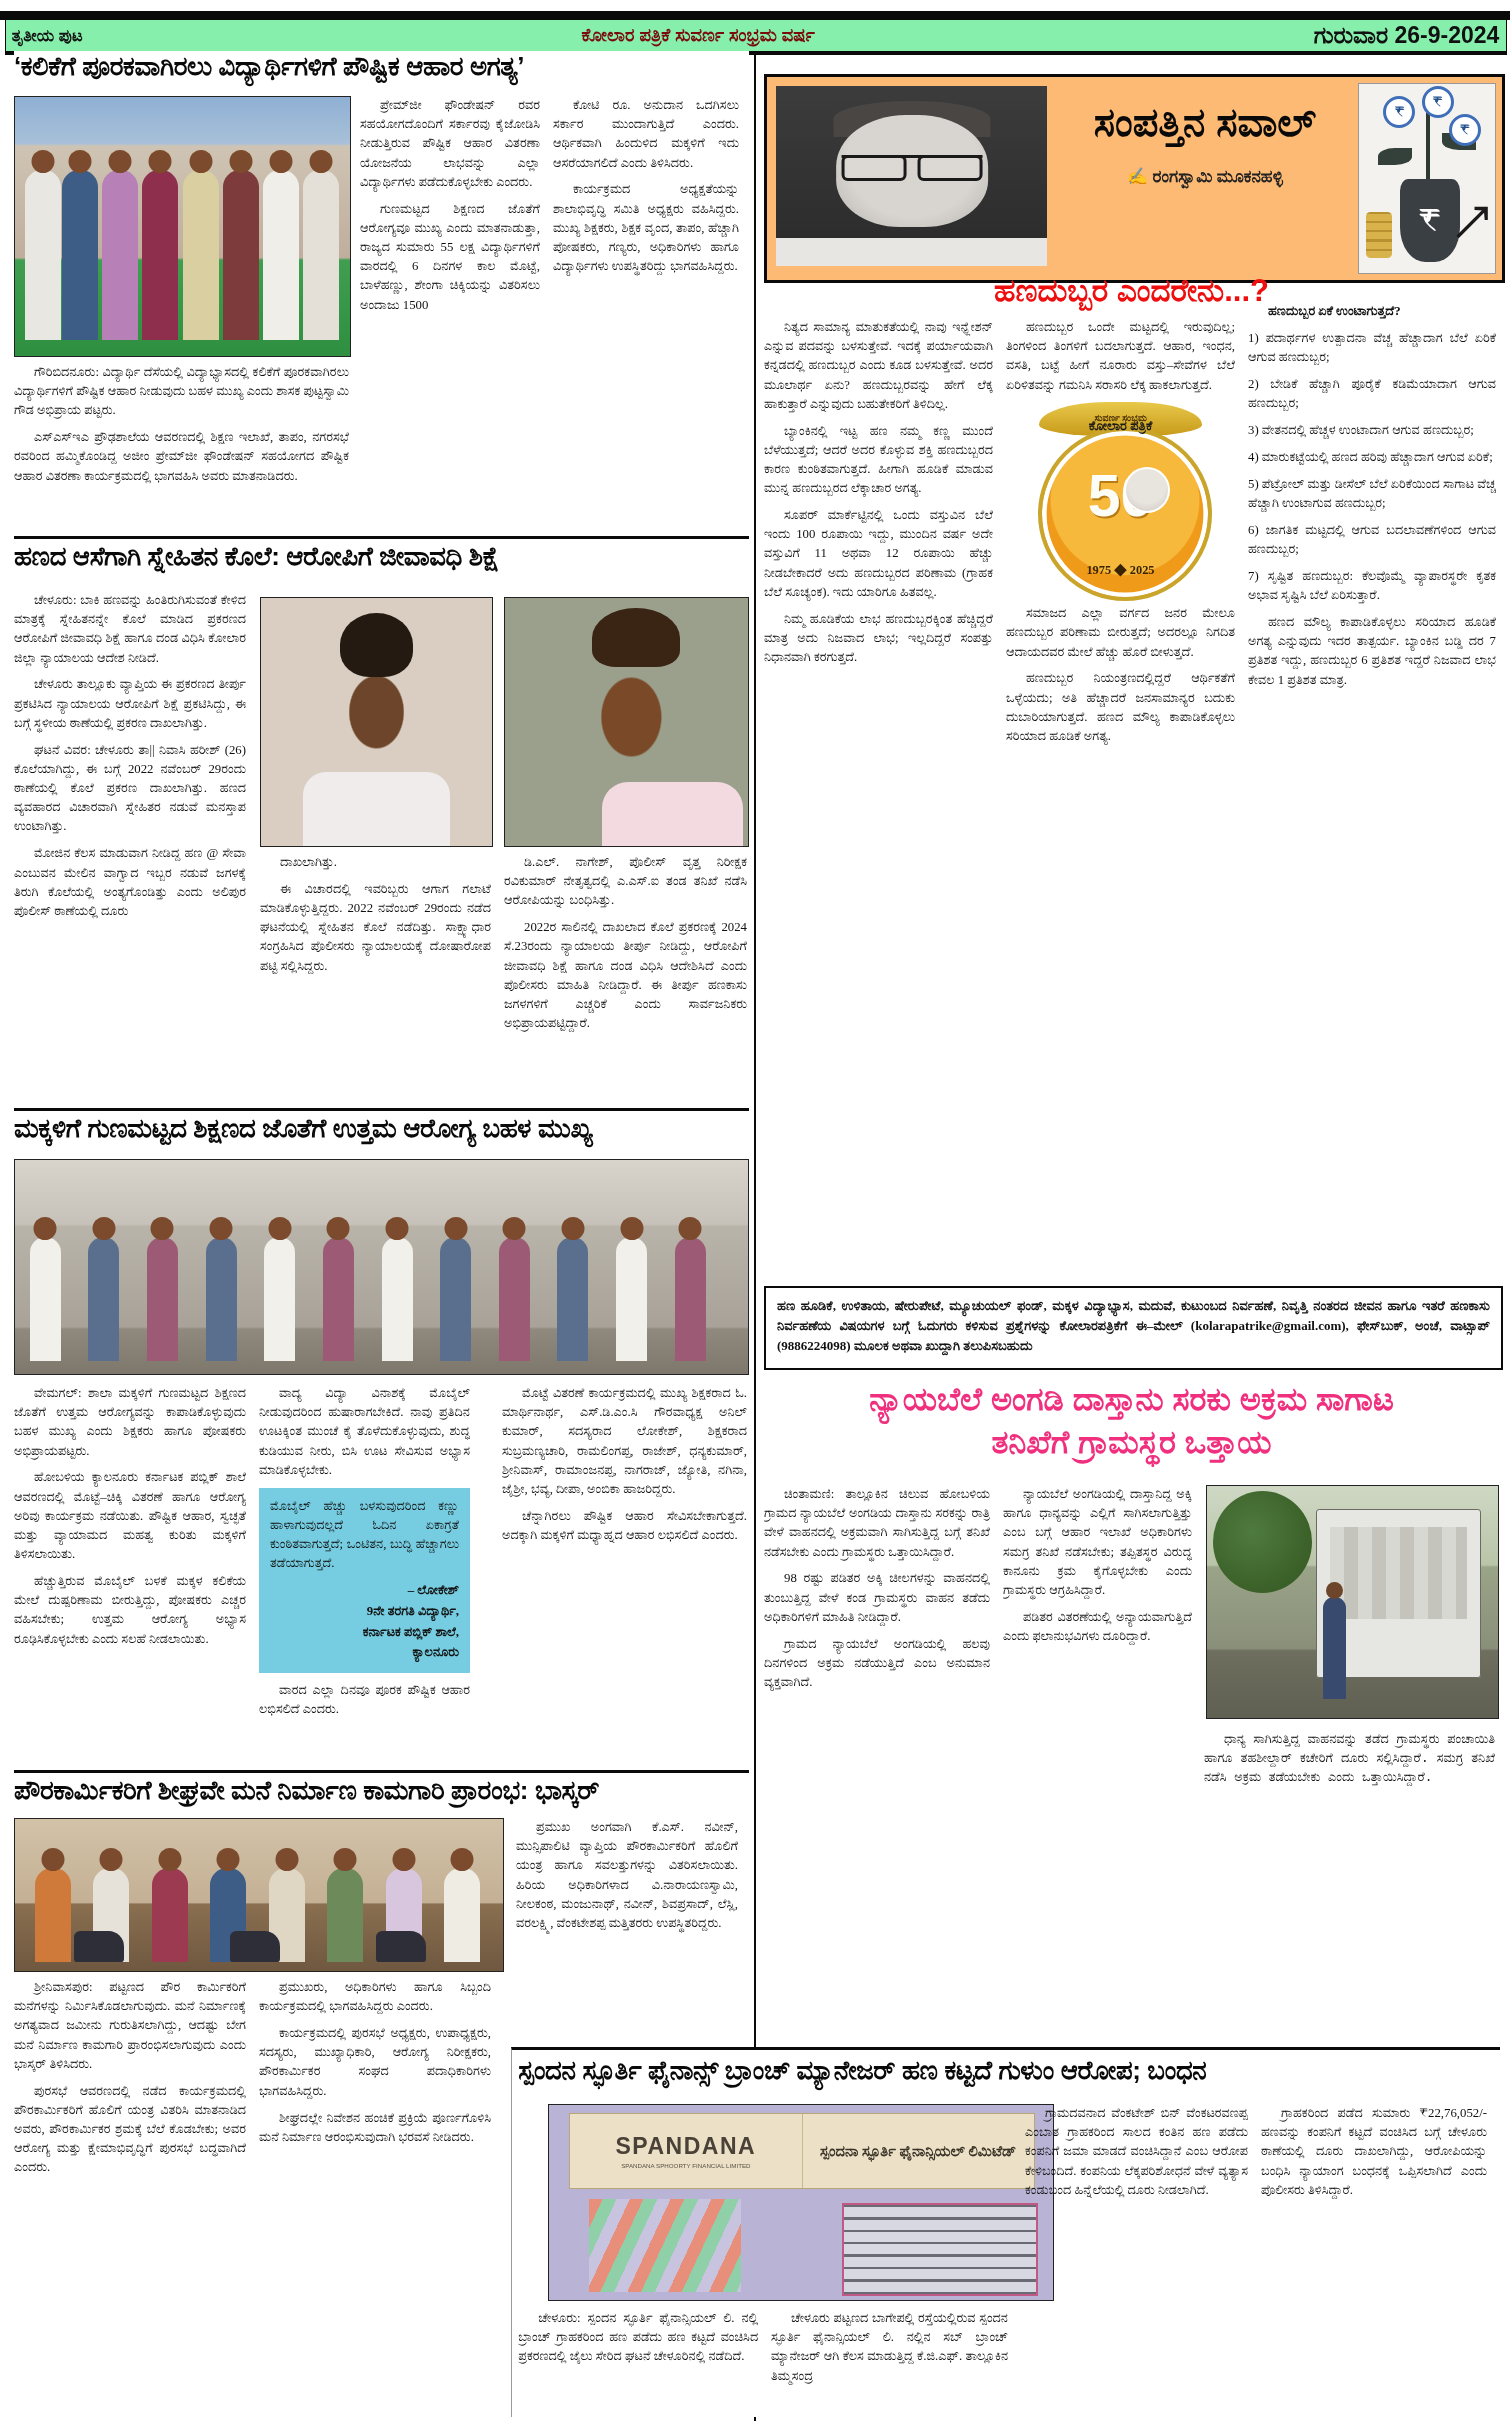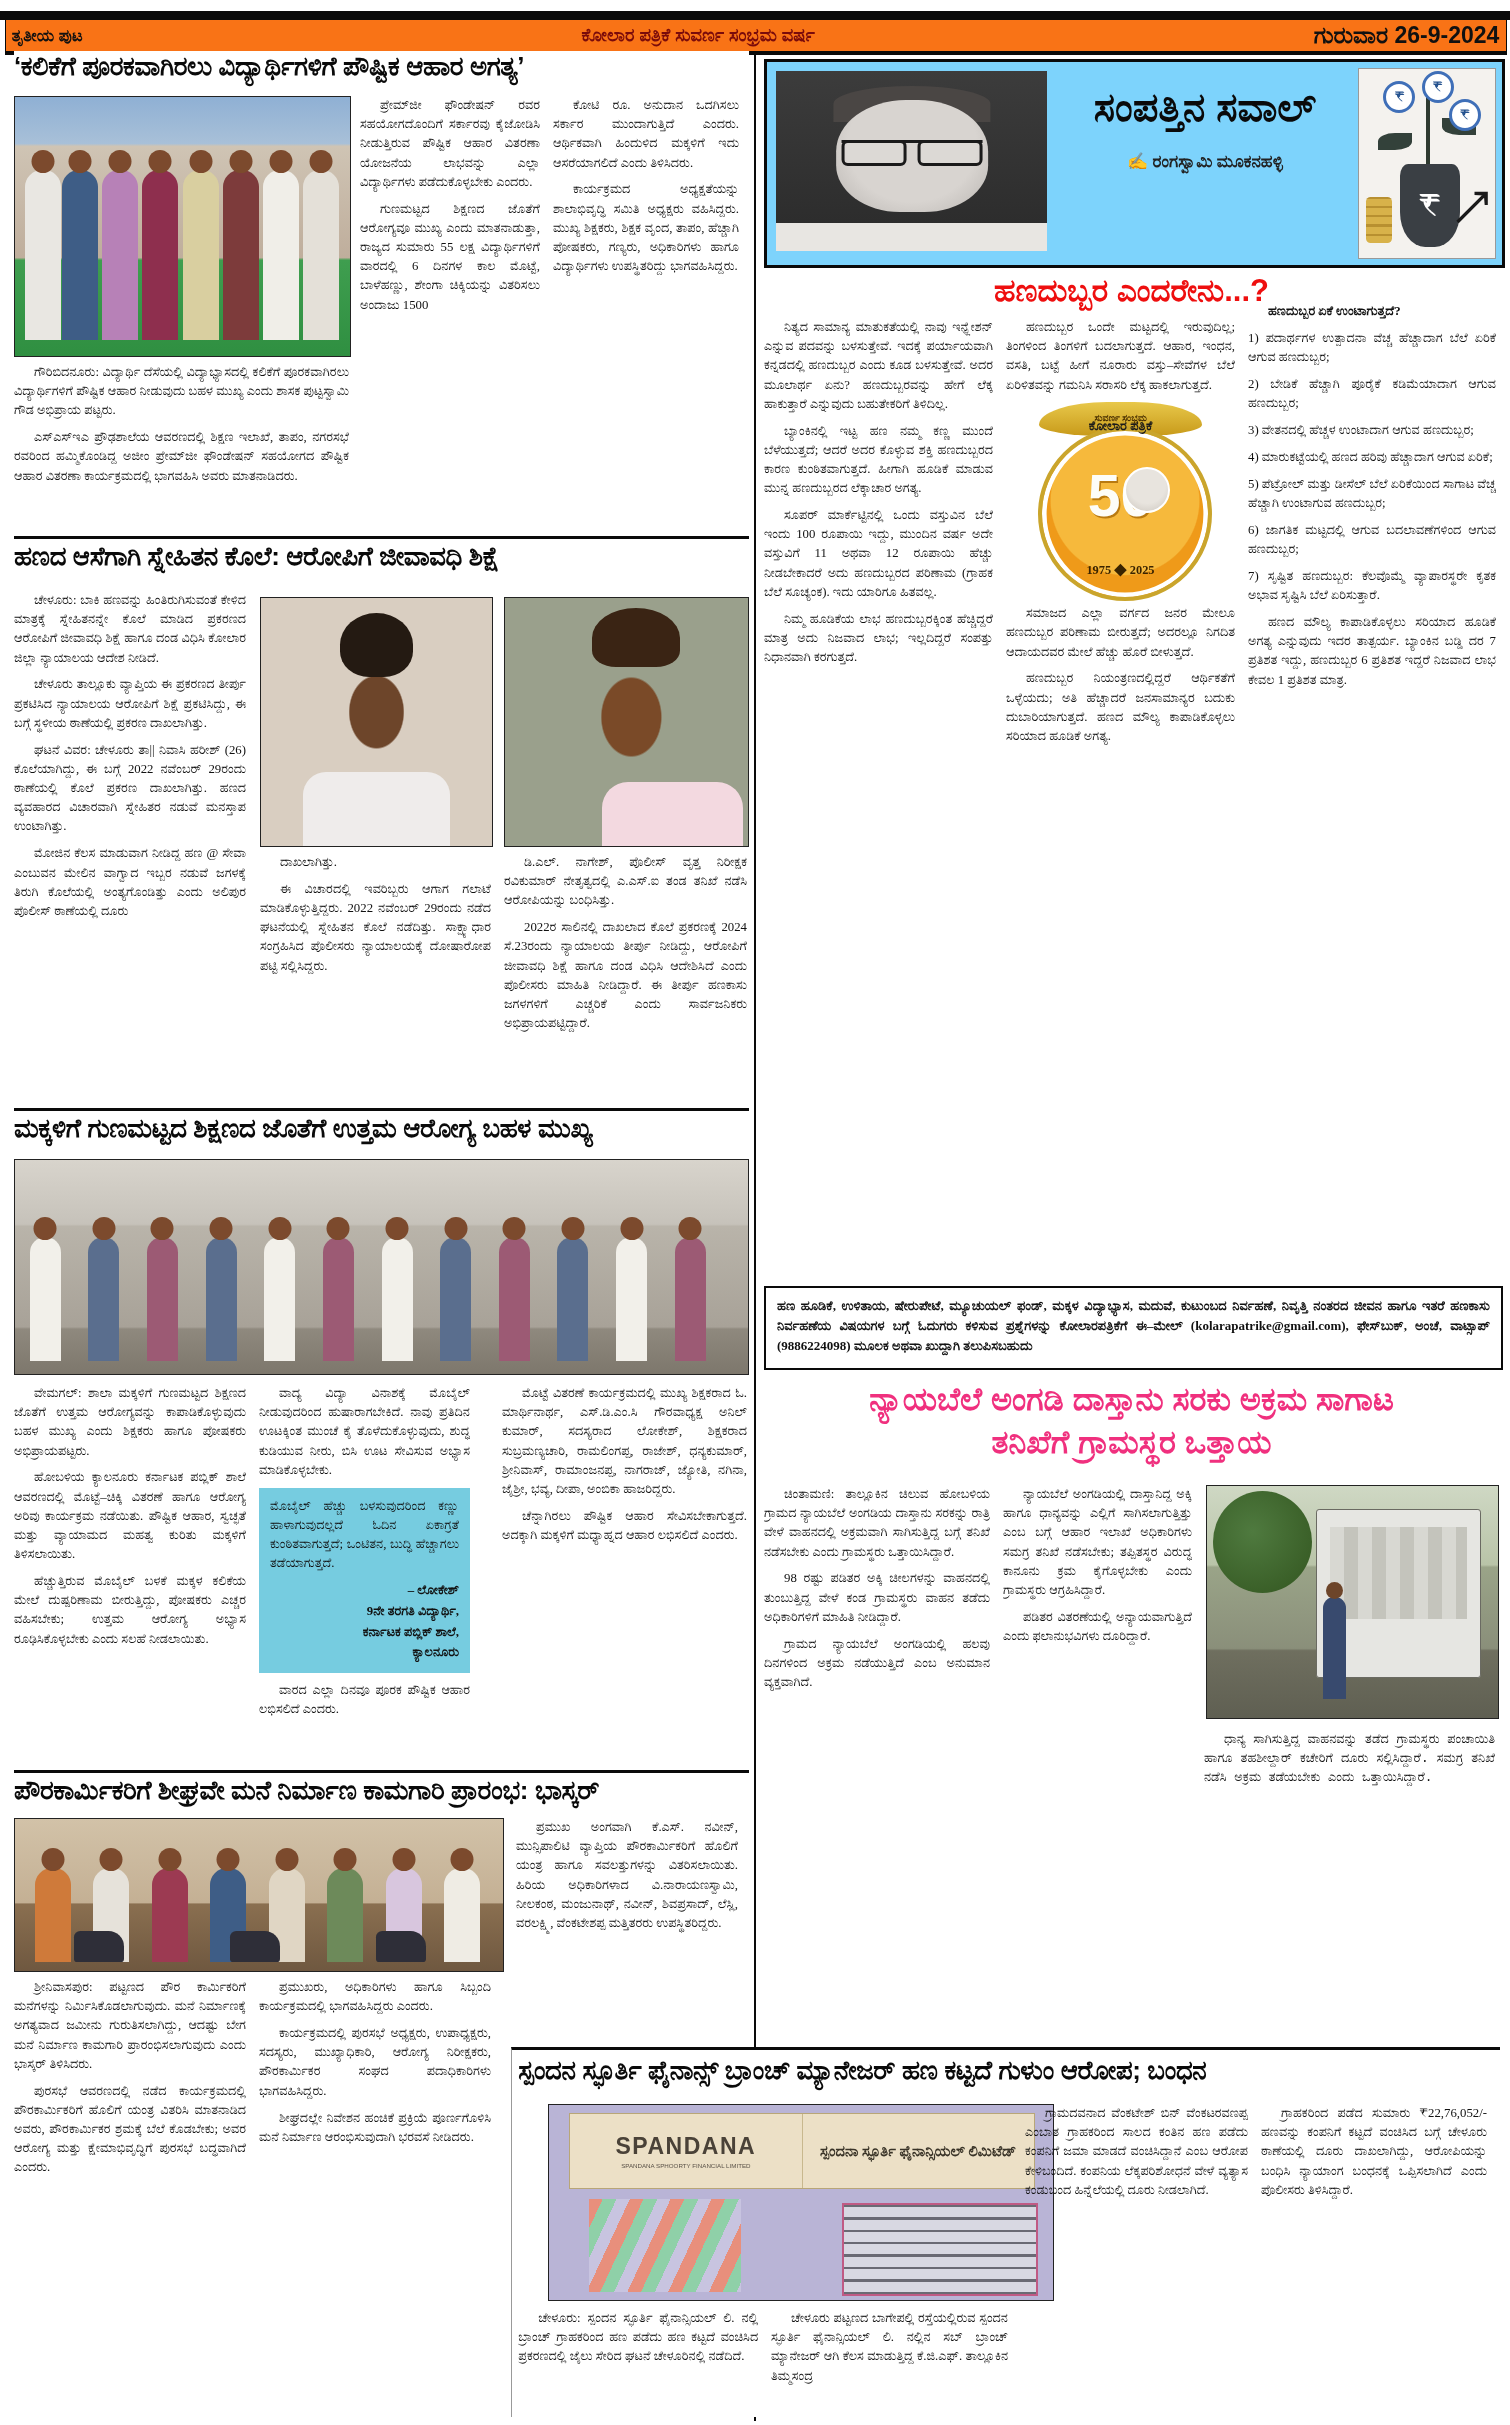--- a/index.html
+++ b/index.html
@@ -1,21 +1,21 @@
 <!DOCTYPE html>
 <html lang="kn" style="font-size:12.4px"><head>
 <meta charset="utf-8">
 <style>
   html,body{margin:0;padding:0;background:#ffffff;}
   .page{position:relative;width:1510px;height:2426px;background:#fff;overflow:hidden;
         font-family:"Liberation Serif", serif;color:#111;}
   
   .topbar{position:absolute;left:0;top:11px;width:1510px;height:8.5px;background:#0a0a0a;}
   .hdr{position:absolute;left:4.6px;top:19.4px;width:1500px;height:31px;border:0.8px solid #0a0a0a;
-       border-bottom:4.6px solid #0a0a0a;display:flex;align-items:center;background:#f97316;}
+       border-bottom:4.6px solid #0a0a0a;display:flex;align-items:center;background:#86efac;}
   .hdr .l{font-family:"Liberation Sans",sans-serif;font-weight:bold;font-size:16.3px;margin-left:6.2px;}
   .hdr .c{flex:1;text-align:center;font-family:"Liberation Sans",sans-serif;font-weight:bold;
           font-size:18px;color:#7a0b0b;}
   .hdr .r{font-family:"Liberation Sans",sans-serif;font-weight:bold;font-size:23px;margin-right:6.2px;}
   .vrule{position:absolute;left:754px;top:51px;width:2.3px;height:2370px;background:#0a0a0a;}
   
   .art{position:absolute;background:#fff;}
   .headline{font-family:"Liberation Sans",sans-serif;font-weight:bold;font-size:26px;
             line-height:1.2;color:#0a0a0a;letter-spacing:-0.4px;}
   .bb{border-bottom:3.9px solid #0a0a0a;}
@@ -96,21 +96,21 @@
                  border:1.5px solid #6a6a62;border-radius:3.1px;}
   .ph-truck .box::after{content:'';position:absolute;left:8%;top:10%;width:84%;height:55%;
                  background:repeating-linear-gradient(90deg,#d8d8d2 0 14px,#c4c4bc 14px 28px);}
   .ph-truck .tree{position:absolute;left:2%;top:2%;width:34%;height:44%;border-radius:50%;
                   background:radial-gradient(circle at 40% 40%,#4f7a3f,#32551f);}
   .ph-truck .man{position:absolute;left:40%;bottom:8%;width:23px;height:44%;
                  background:#384a6e;border-radius:11px 11px 0 0;}
   .ph-truck .man::before{content:'';position:absolute;top:-15.5px;left:3.1px;width:17px;height:17px;
                  border-radius:50%;background:#6d452a;}
   
-  .featbox{position:absolute;border:3.1px solid #0a0a0a;background:#7dd3fc;}
+  .featbox{position:absolute;border:3.1px solid #0a0a0a;background:#fdba74;margin-top:15px;}
   .portrait{position:absolute;background:linear-gradient(180deg,#3c3c3c,#2a2a2a);overflow:hidden;}
   .portrait .face{position:absolute;left:50%;top:16%;transform:translateX(-50%);width:56%;height:62%;
                   background:radial-gradient(ellipse at 50% 40%,#d8d4d0 0 60%,#b8b4b0 100%);
                   border-radius:46% 46% 42% 42%;}
   .portrait .hair{position:absolute;left:50%;top:8%;transform:translateX(-50%);width:58%;height:20%;
                   background:#4a4644;border-radius:50% 50% 0 0;}
   .portrait .glasses{position:absolute;left:50%;top:38%;transform:translateX(-50%);width:52%;height:12%;
                   border-top:3.9px solid #1a1a1a;}
   .portrait .glasses::before,.portrait .glasses::after{content:'';position:absolute;top:-3.1px;width:42%;
                   height:20px;border:3.1px solid #1a1a1a;border-radius:6.2px;background:rgba(255,255,255,.12);}

